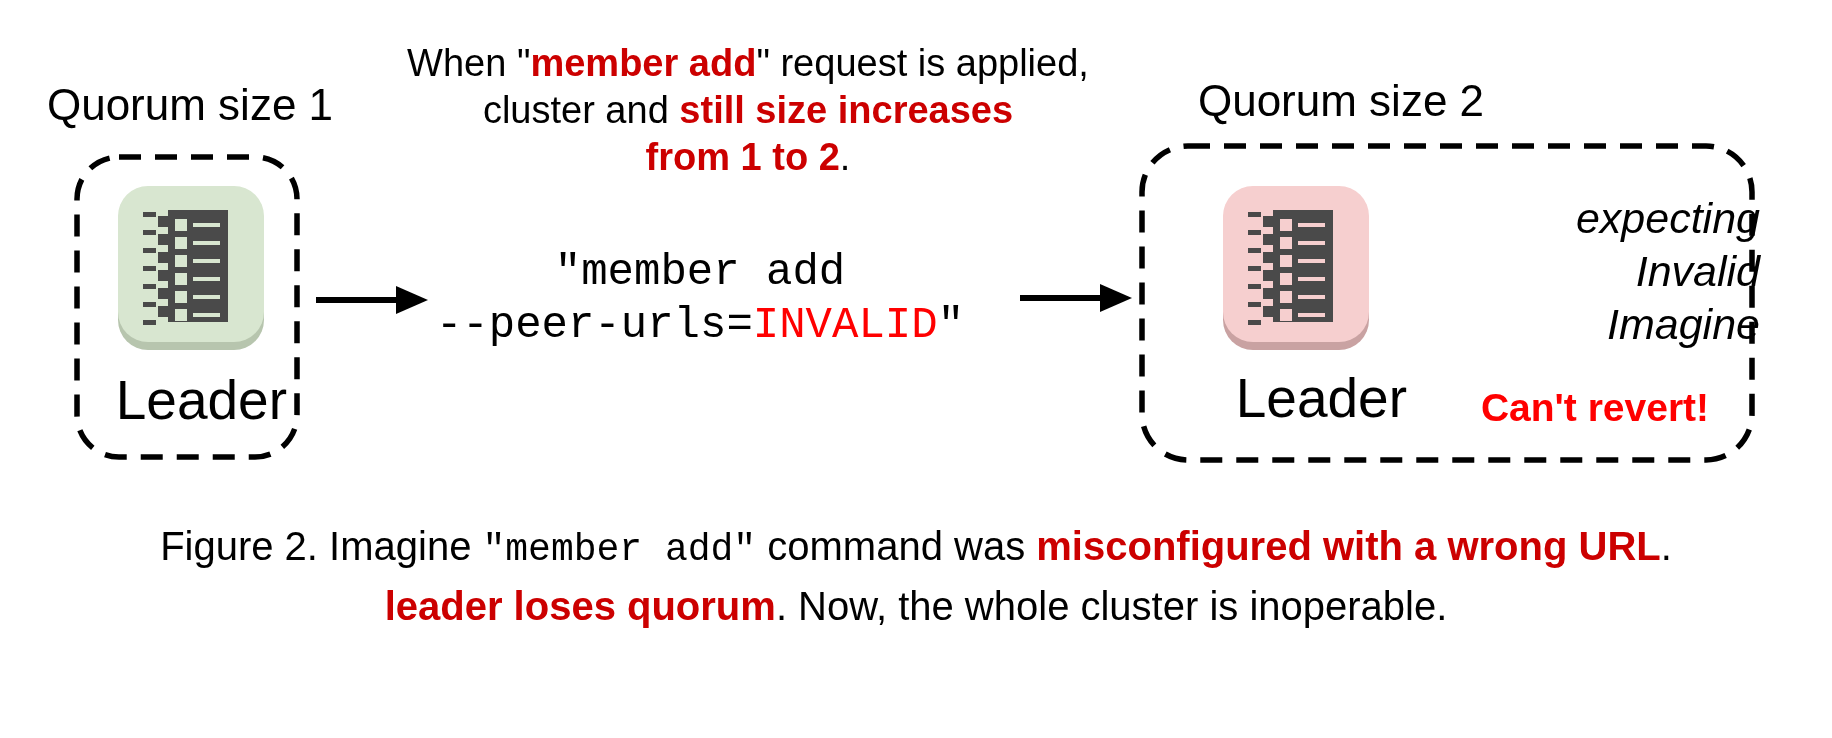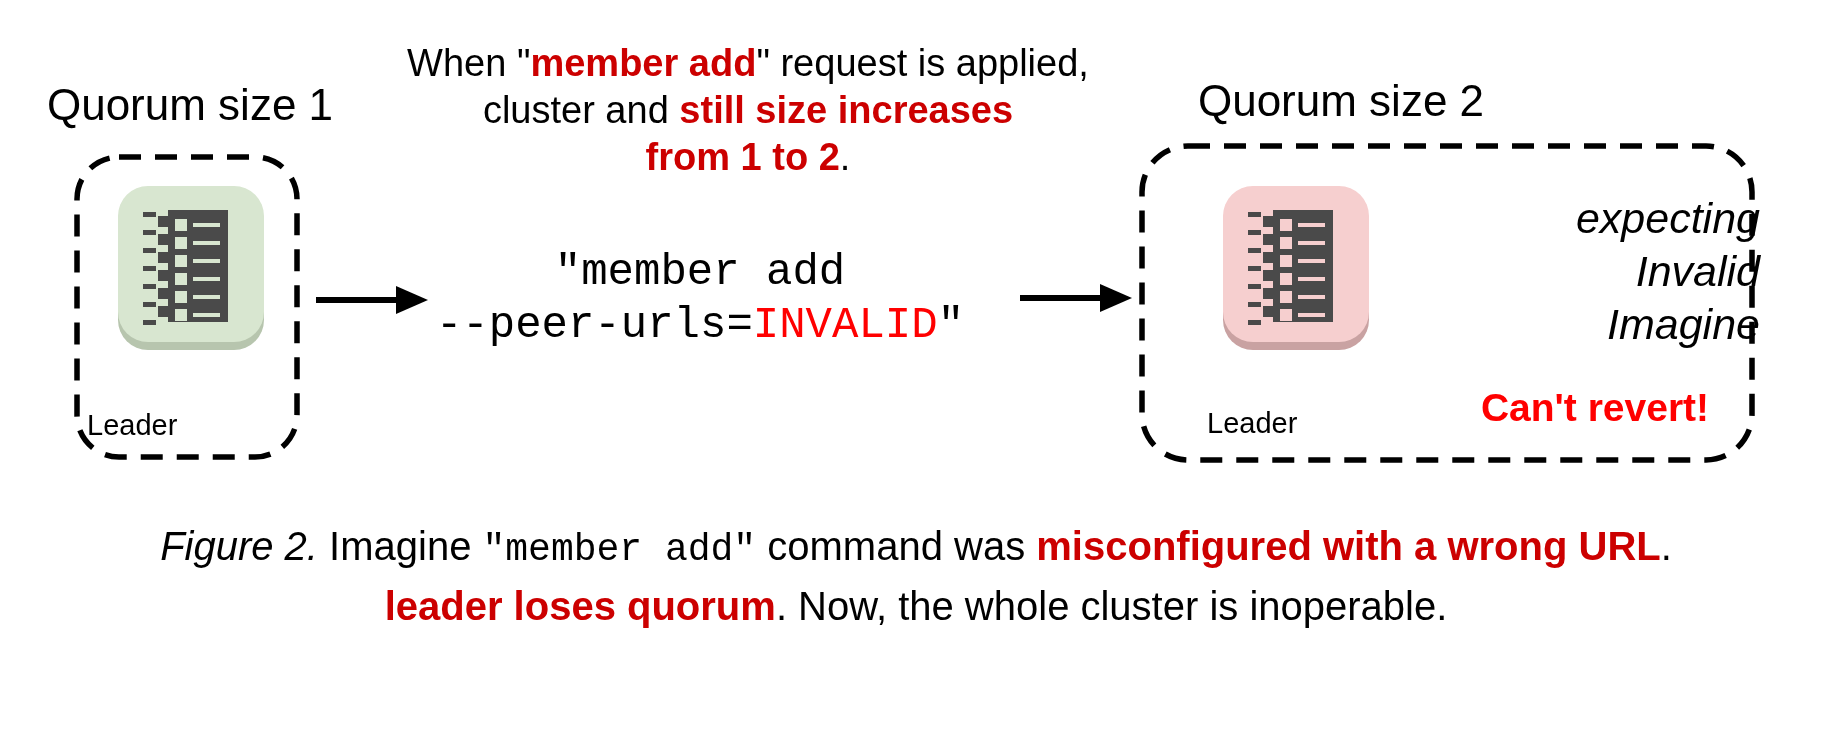--- a/index.html
+++ b/index.html
@@ -11,30 +11,30 @@
     --pink-bg:#f6cfcf;
     --pink-shadow:#c9a2a2;
   }
   html,body{margin:0;padding:0;background:#fff;}
   .canvas{
     position:relative;width:1832px;height:738px;background:#fff;
     font-family:"Liberation Sans",sans-serif;color:#000;overflow:hidden;border-radius:30px;
   }
   .abs{position:absolute;}
   .cluster-title{font-size:44px;text-align:center;white-space:nowrap;}
-  .node-label{font-size:29px;text-align:left;margin-top:41px;}
+  .node-label{font-size:55px;text-align:right;}
   .note{font-size:38px;line-height:47px;text-align:center;}
   .note .em{color:var(--red-dark);font-weight:700;}
   .cmd{font-family:"Liberation Mono","DejaVu Sans Mono",monospace;font-size:44px;line-height:53px;text-align:center;white-space:nowrap;}
   .cmd .em{color:var(--red-bright);}
   .expecting{font-style:italic;font-size:43px;line-height:53px;text-align:center;}
   .warning{color:var(--red-bright);font-weight:700;font-size:39px;text-align:center;white-space:nowrap;}
   .caption{font-size:40px;line-height:57px;text-align:center;}
   .caption .em{color:var(--red-dark);font-weight:700;}
-  .caption .fig{font-style:italic;}
+  .caption .fig{}
   .caption .mono{font-family:"Liberation Mono","DejaVu Sans Mono",monospace;font-size:0.95em;}
   .dash-rect{fill:none;stroke:#000;stroke-width:5.5;}
   .icon .glyph{fill:var(--glyph);}
   .icon-green .bg{fill:var(--green-bg);}
   .icon-green .bgshadow{fill:var(--green-shadow);}
   .icon-green .detail{fill:var(--green-bg);}
   .icon-pink .bg{fill:var(--pink-bg);}
   .icon-pink .bgshadow{fill:var(--pink-shadow);}
   .icon-pink .detail{fill:var(--pink-bg);}
   .arrow line,.arrow rect{fill:#000;}

